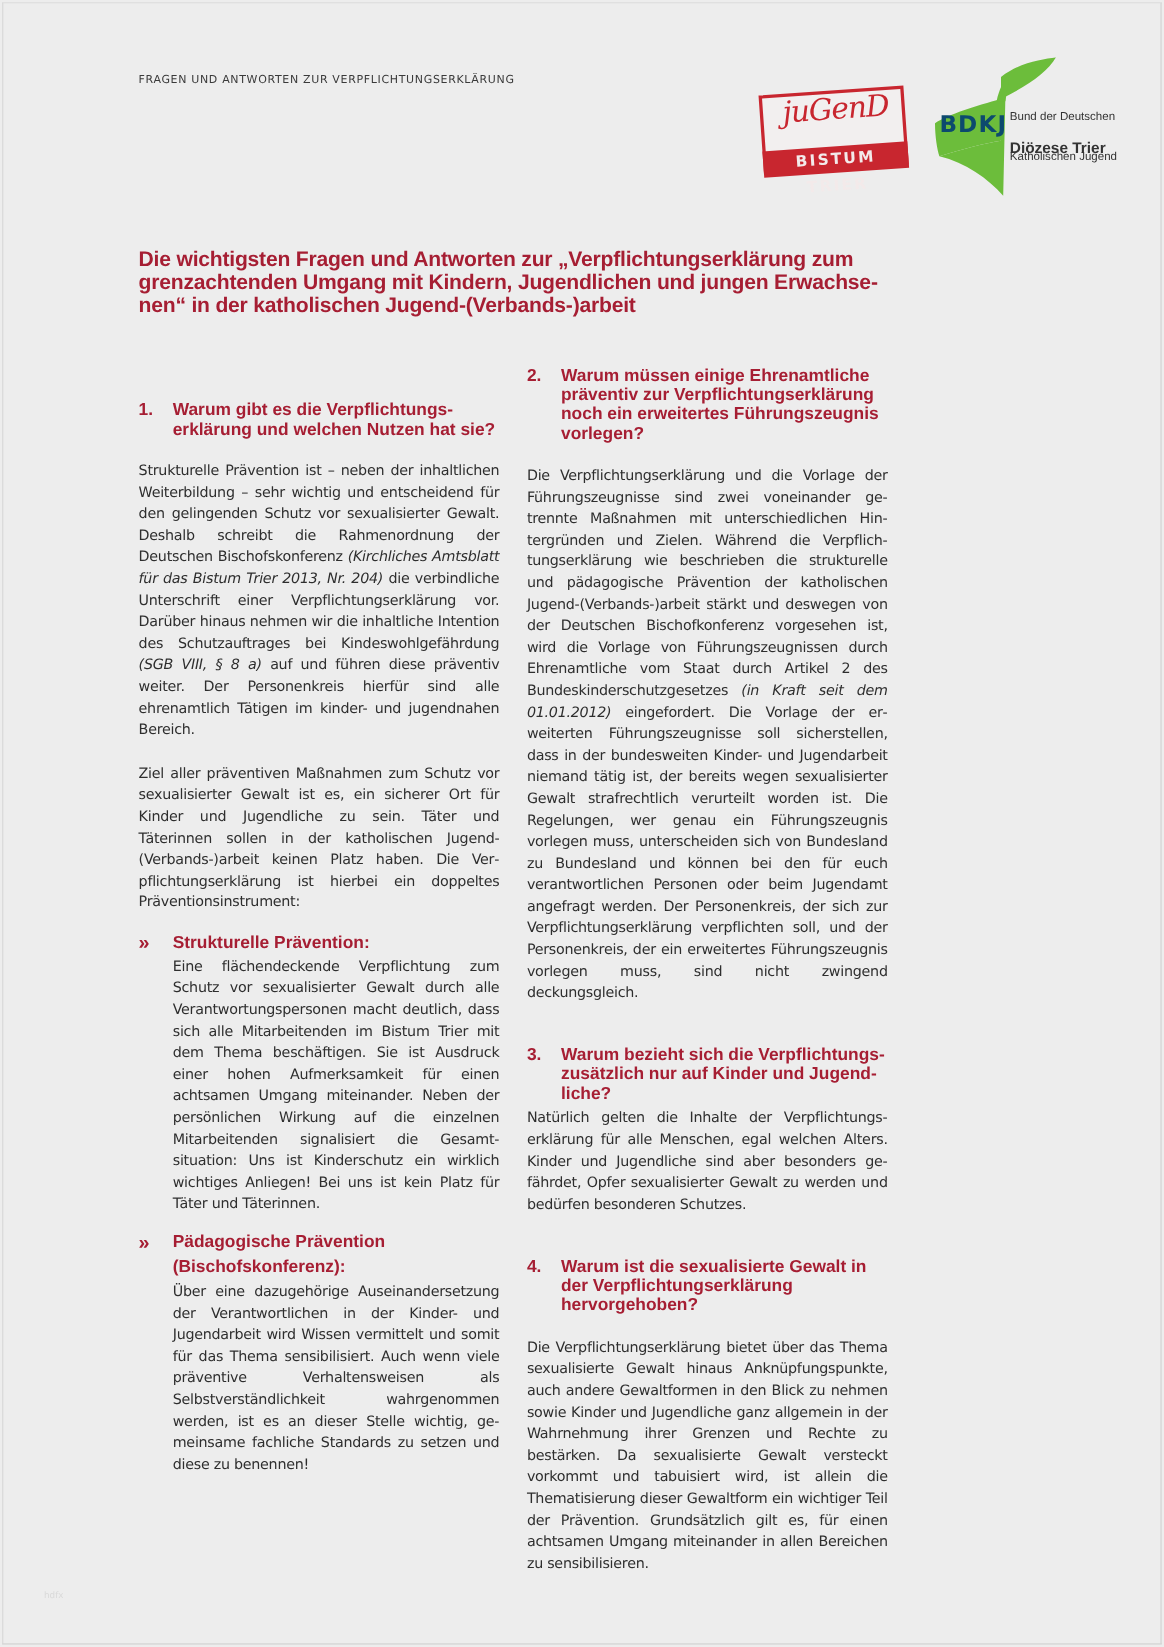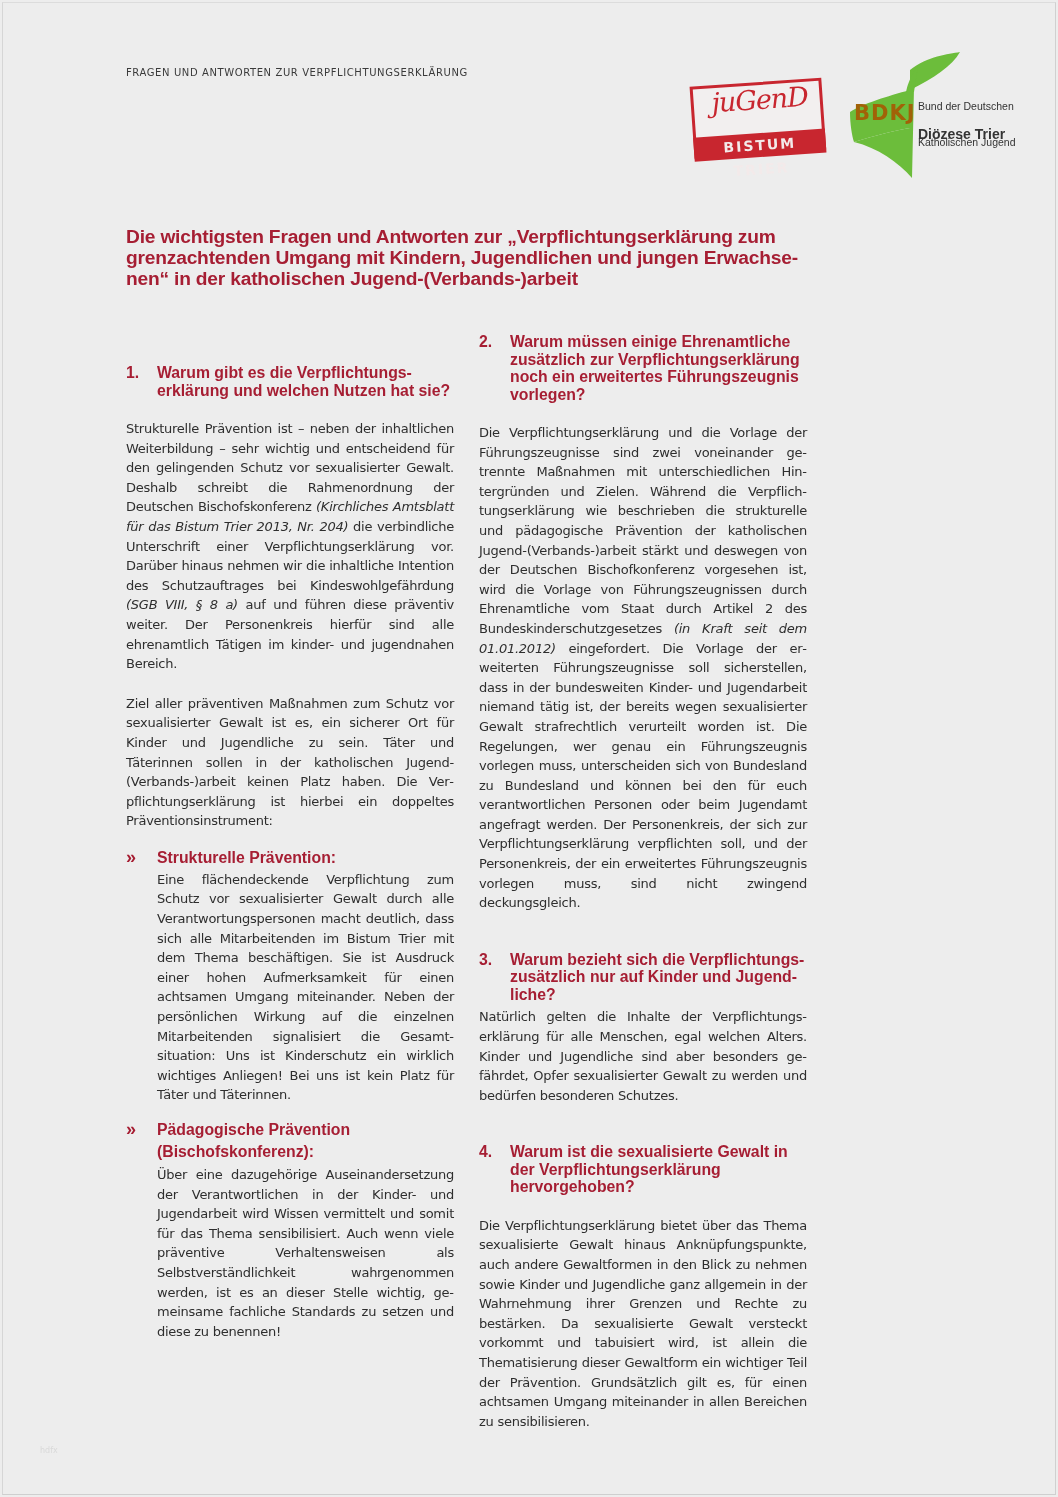--- a/index.html
+++ b/index.html
@@ -41,21 +41,21 @@
   .logo-jugend .band {
     position: absolute; left: 0; bottom: 0; width: 132px; height: 24px;
     background: #c8262f; color: #f3eaea;
     font-family: "DejaVu Sans", sans-serif; font-weight: bold;
     font-size: 14px; letter-spacing: 2px; text-align: center; line-height: 24px;
   }
   .logo-bdkj { position: absolute; left: 848px; top: 52px; width: 160px; height: 128px; }
   .logo-bdkj svg { position: absolute; left: 0; top: 0; }
   .logo-bdkj .letters {
     position: absolute; left: 6px; top: 49px;
-    font-family: "DejaVu Sans", sans-serif; font-weight: bold; color: #a16207;
+    font-family: "DejaVu Sans", sans-serif; font-weight: bold; color: #0c4a6e;
     font-size: 21px; letter-spacing: 1px; text-align: right;
   }
   .logo-bdkj .line1, .logo-bdkj .line2, .logo-bdkj .line3 {
     position: absolute; left: 70px; font-family: "Liberation Sans", sans-serif; color: #333;
     white-space: nowrap;
   }
   .logo-bdkj .line1 { top: 48px; font-size: 10.5px; }
   .logo-bdkj .line2 { top: 61px; font-size: 10.5px; margin-top: 23px; }
   .logo-bdkj .line3 { top: 74px; font-size: 14px; font-weight: bold; }
 
@@ -145,21 +145,21 @@
     <span>Pädagogische Prävention (Bischofskonferenz):</span>
   </div>
   <div class="bullet-body" style="margin-top:2px;">
     <p class="body">Über eine dazugehörige Auseinanderset­zung der Verantwortlichen in der Kinder- und Jugendarbeit wird Wissen vermittelt und somit für das Thema sensibilisiert. Auch wenn viele präventive Verhaltensweisen als Selbstverständlichkeit wahrgenommen werden, ist es an dieser Stelle wichtig, ge­meinsame fachliche Standards zu setzen und diese zu benennen!</p>
   </div>
 </div>
 
 <div class="col col-right">
   <div class="q">
     <span class="num">2.</span>
-    <span class="qtext">Warum müssen einige Ehrenamtliche zusätzlich zur Verpflichtungserklärung noch ein erweitertes Führungszeugnis vorlegen?</span>
+    <span class="qtext">Warum müssen einige Ehrenamtliche präventiv zur Verpflichtungserklärung noch ein erweitertes Führungszeugnis vorlegen?</span>
   </div>
 
   <p class="body" style="margin-top:20px;"><span>Die Verpflichtungserklärung und die Vorlage der Führungszeugnisse sind zwei voneinander ge­trennte Maßnahmen mit unterschiedlichen Hin­tergründen und Zielen. Während die Verpflich­tungserklärung wie beschrieben die strukturelle und pädagogische Prävention der katholischen Jugend-(Verbands-)arbeit stärkt und deswegen von der Deutschen Bischofkonferenz vorgesehen ist, wird die Vorlage von Führungszeugnissen durch Ehrenamtliche vom Staat durch Artikel 2 des Bundeskinderschutzgesetzes </span><em>(in Kraft seit dem 01.01.2012)</em><span> eingefordert. Die Vorlage der er­weiterten Führungszeugnisse soll sicherstellen, dass in der bundesweiten Kinder- und Jugendar­beit niemand tätig ist, der bereits wegen sexua­lisierter Gewalt strafrechtlich verurteilt worden ist. Die Regelungen, wer genau ein Führungs­zeugnis vorlegen muss, unterscheiden sich von Bundesland zu Bundesland und können bei den für euch verantwortlichen Personen oder beim Jugendamt angefragt werden. Der Personenkreis, der sich zur Verpflichtungserklärung verpflichten soll, und der Personenkreis, der ein erweitertes Führungszeugnis vorlegen muss, sind nicht zwin­gend deckungsgleich.</span></p>
 
   <div class="q" style="margin-top:38px;">
     <span class="num">3.</span>
     <span class="qtext">Warum bezieht sich die Verpflichtungs­zusätzlich nur auf Kinder und Jugend­liche?</span>
   </div>
 
   <p class="body" style="margin-top:4px;">Natürlich gelten die Inhalte der Verpflichtungs­erklärung für alle Menschen, egal welchen Alters. Kinder und Jugendliche sind aber besonders ge­fährdet, Opfer sexualisierter Gewalt zu werden und bedürfen besonderen Schutzes.</p>

